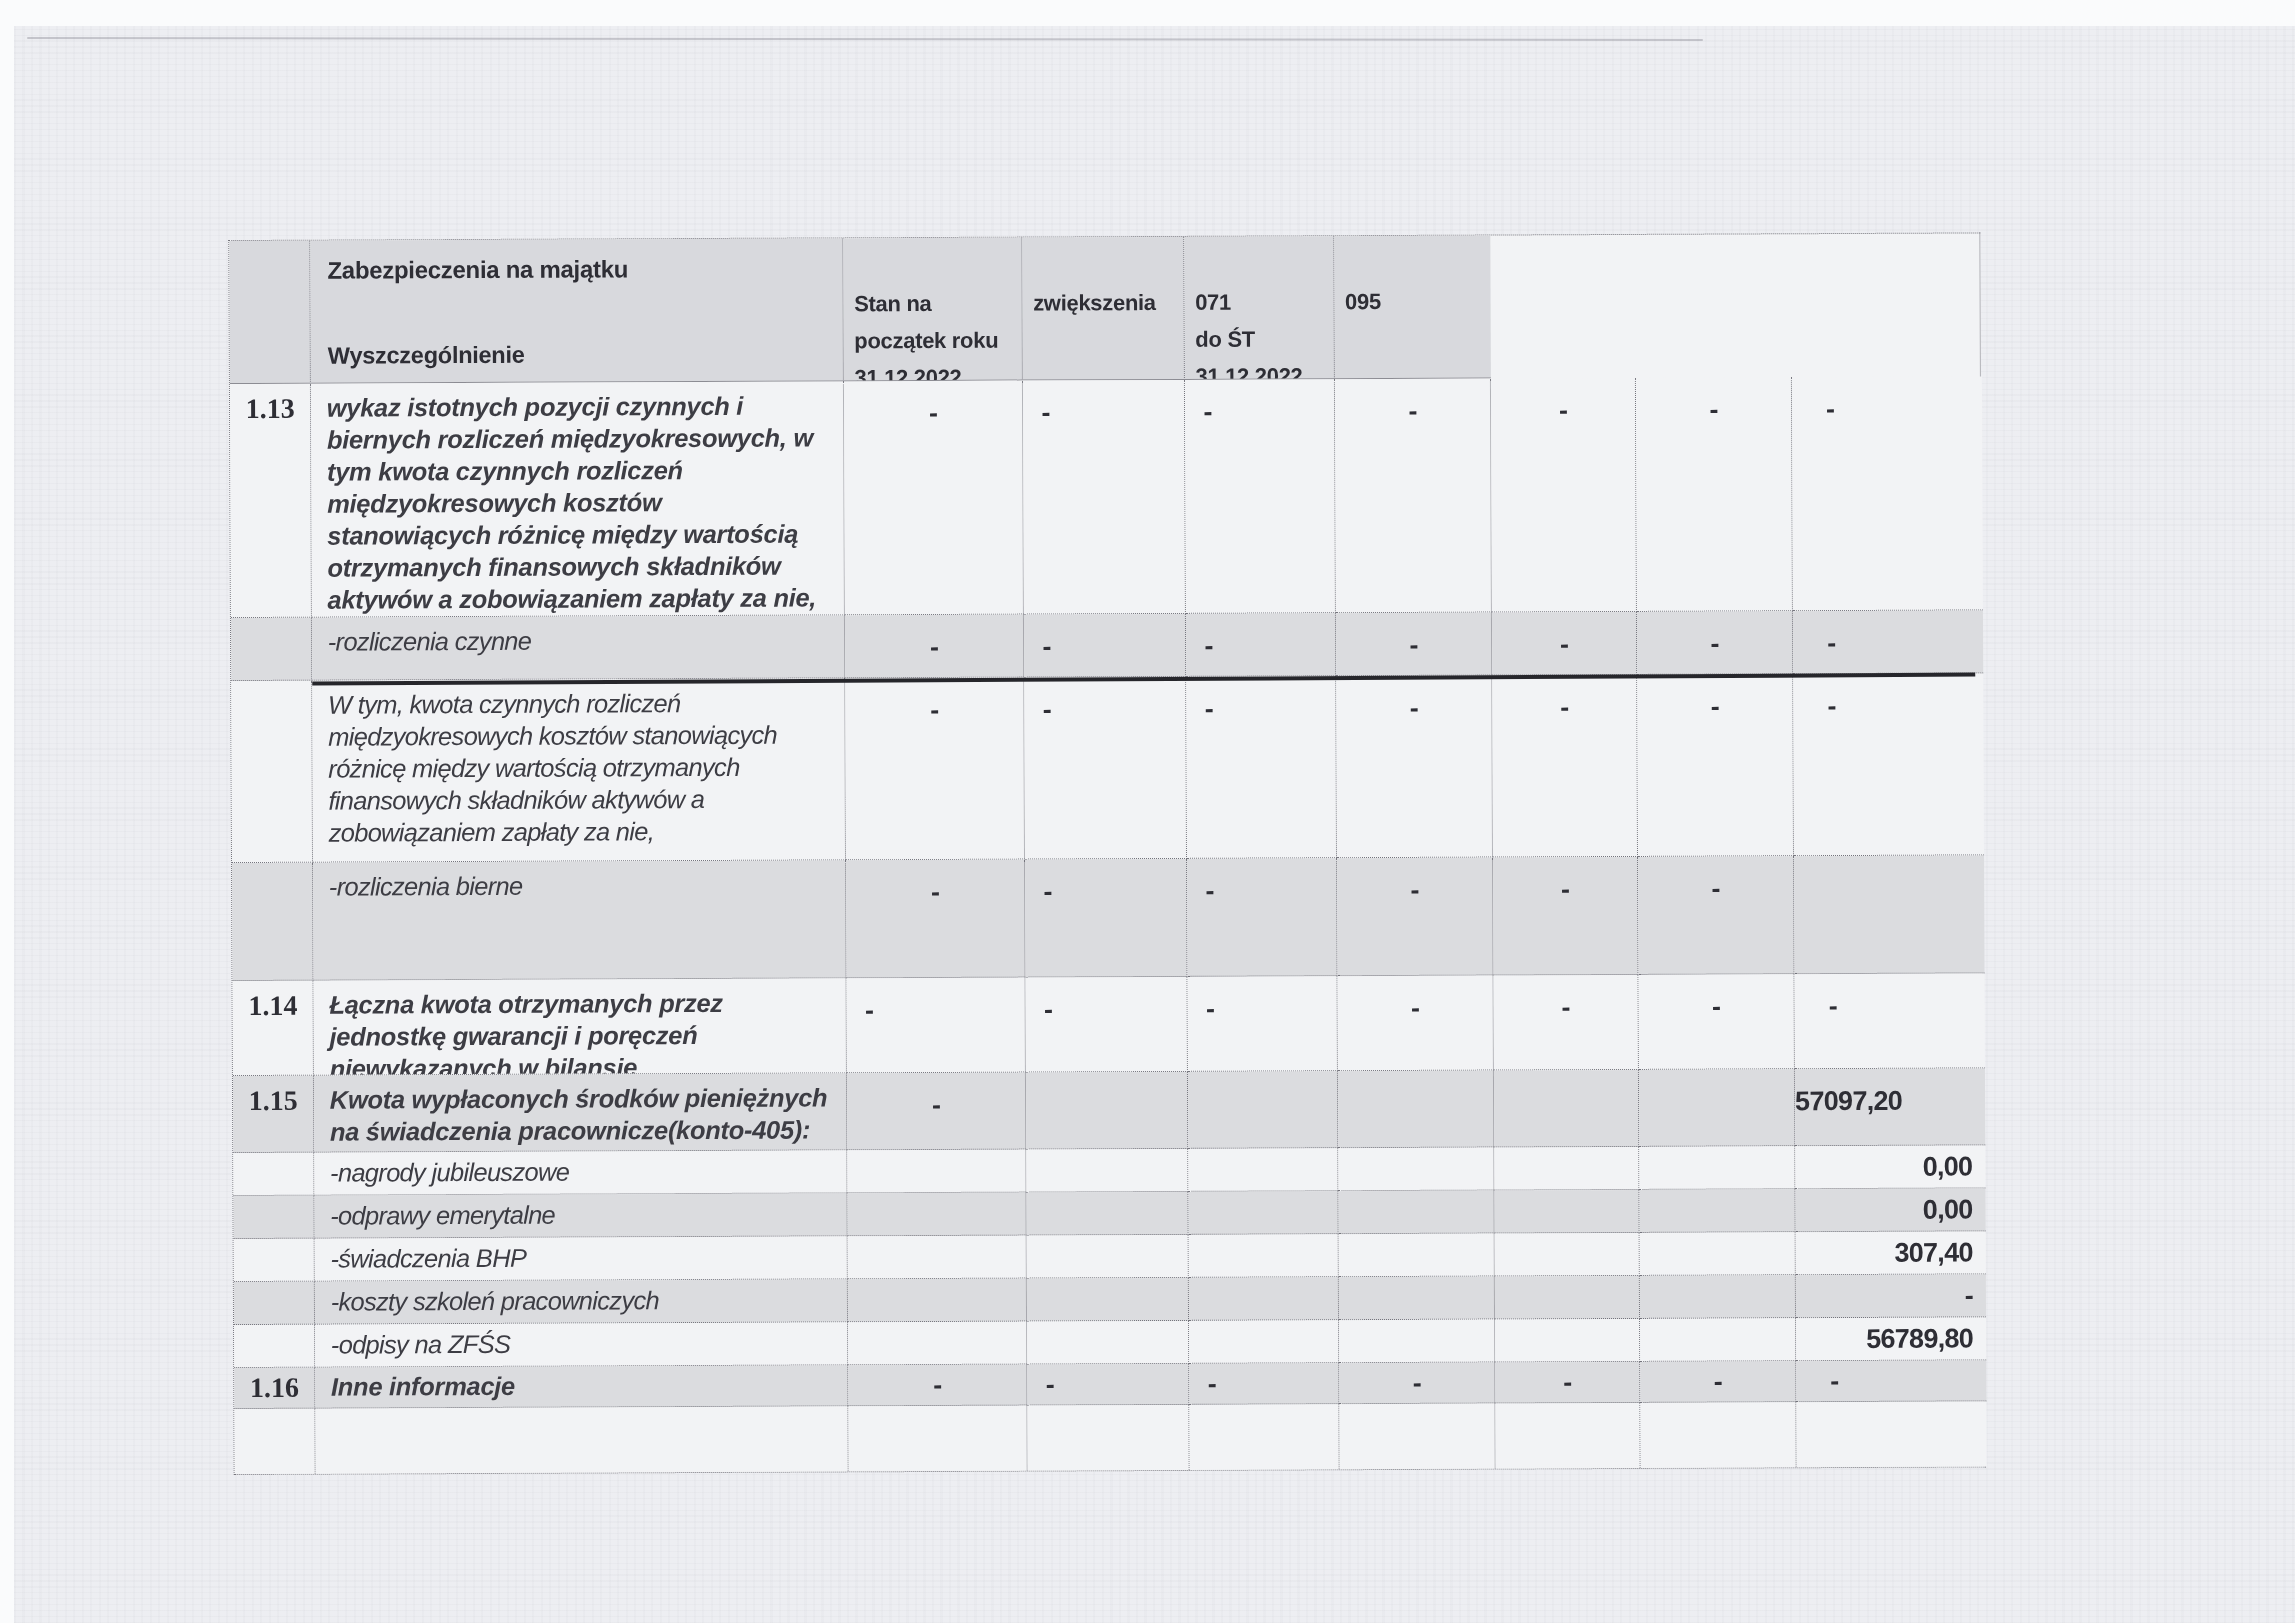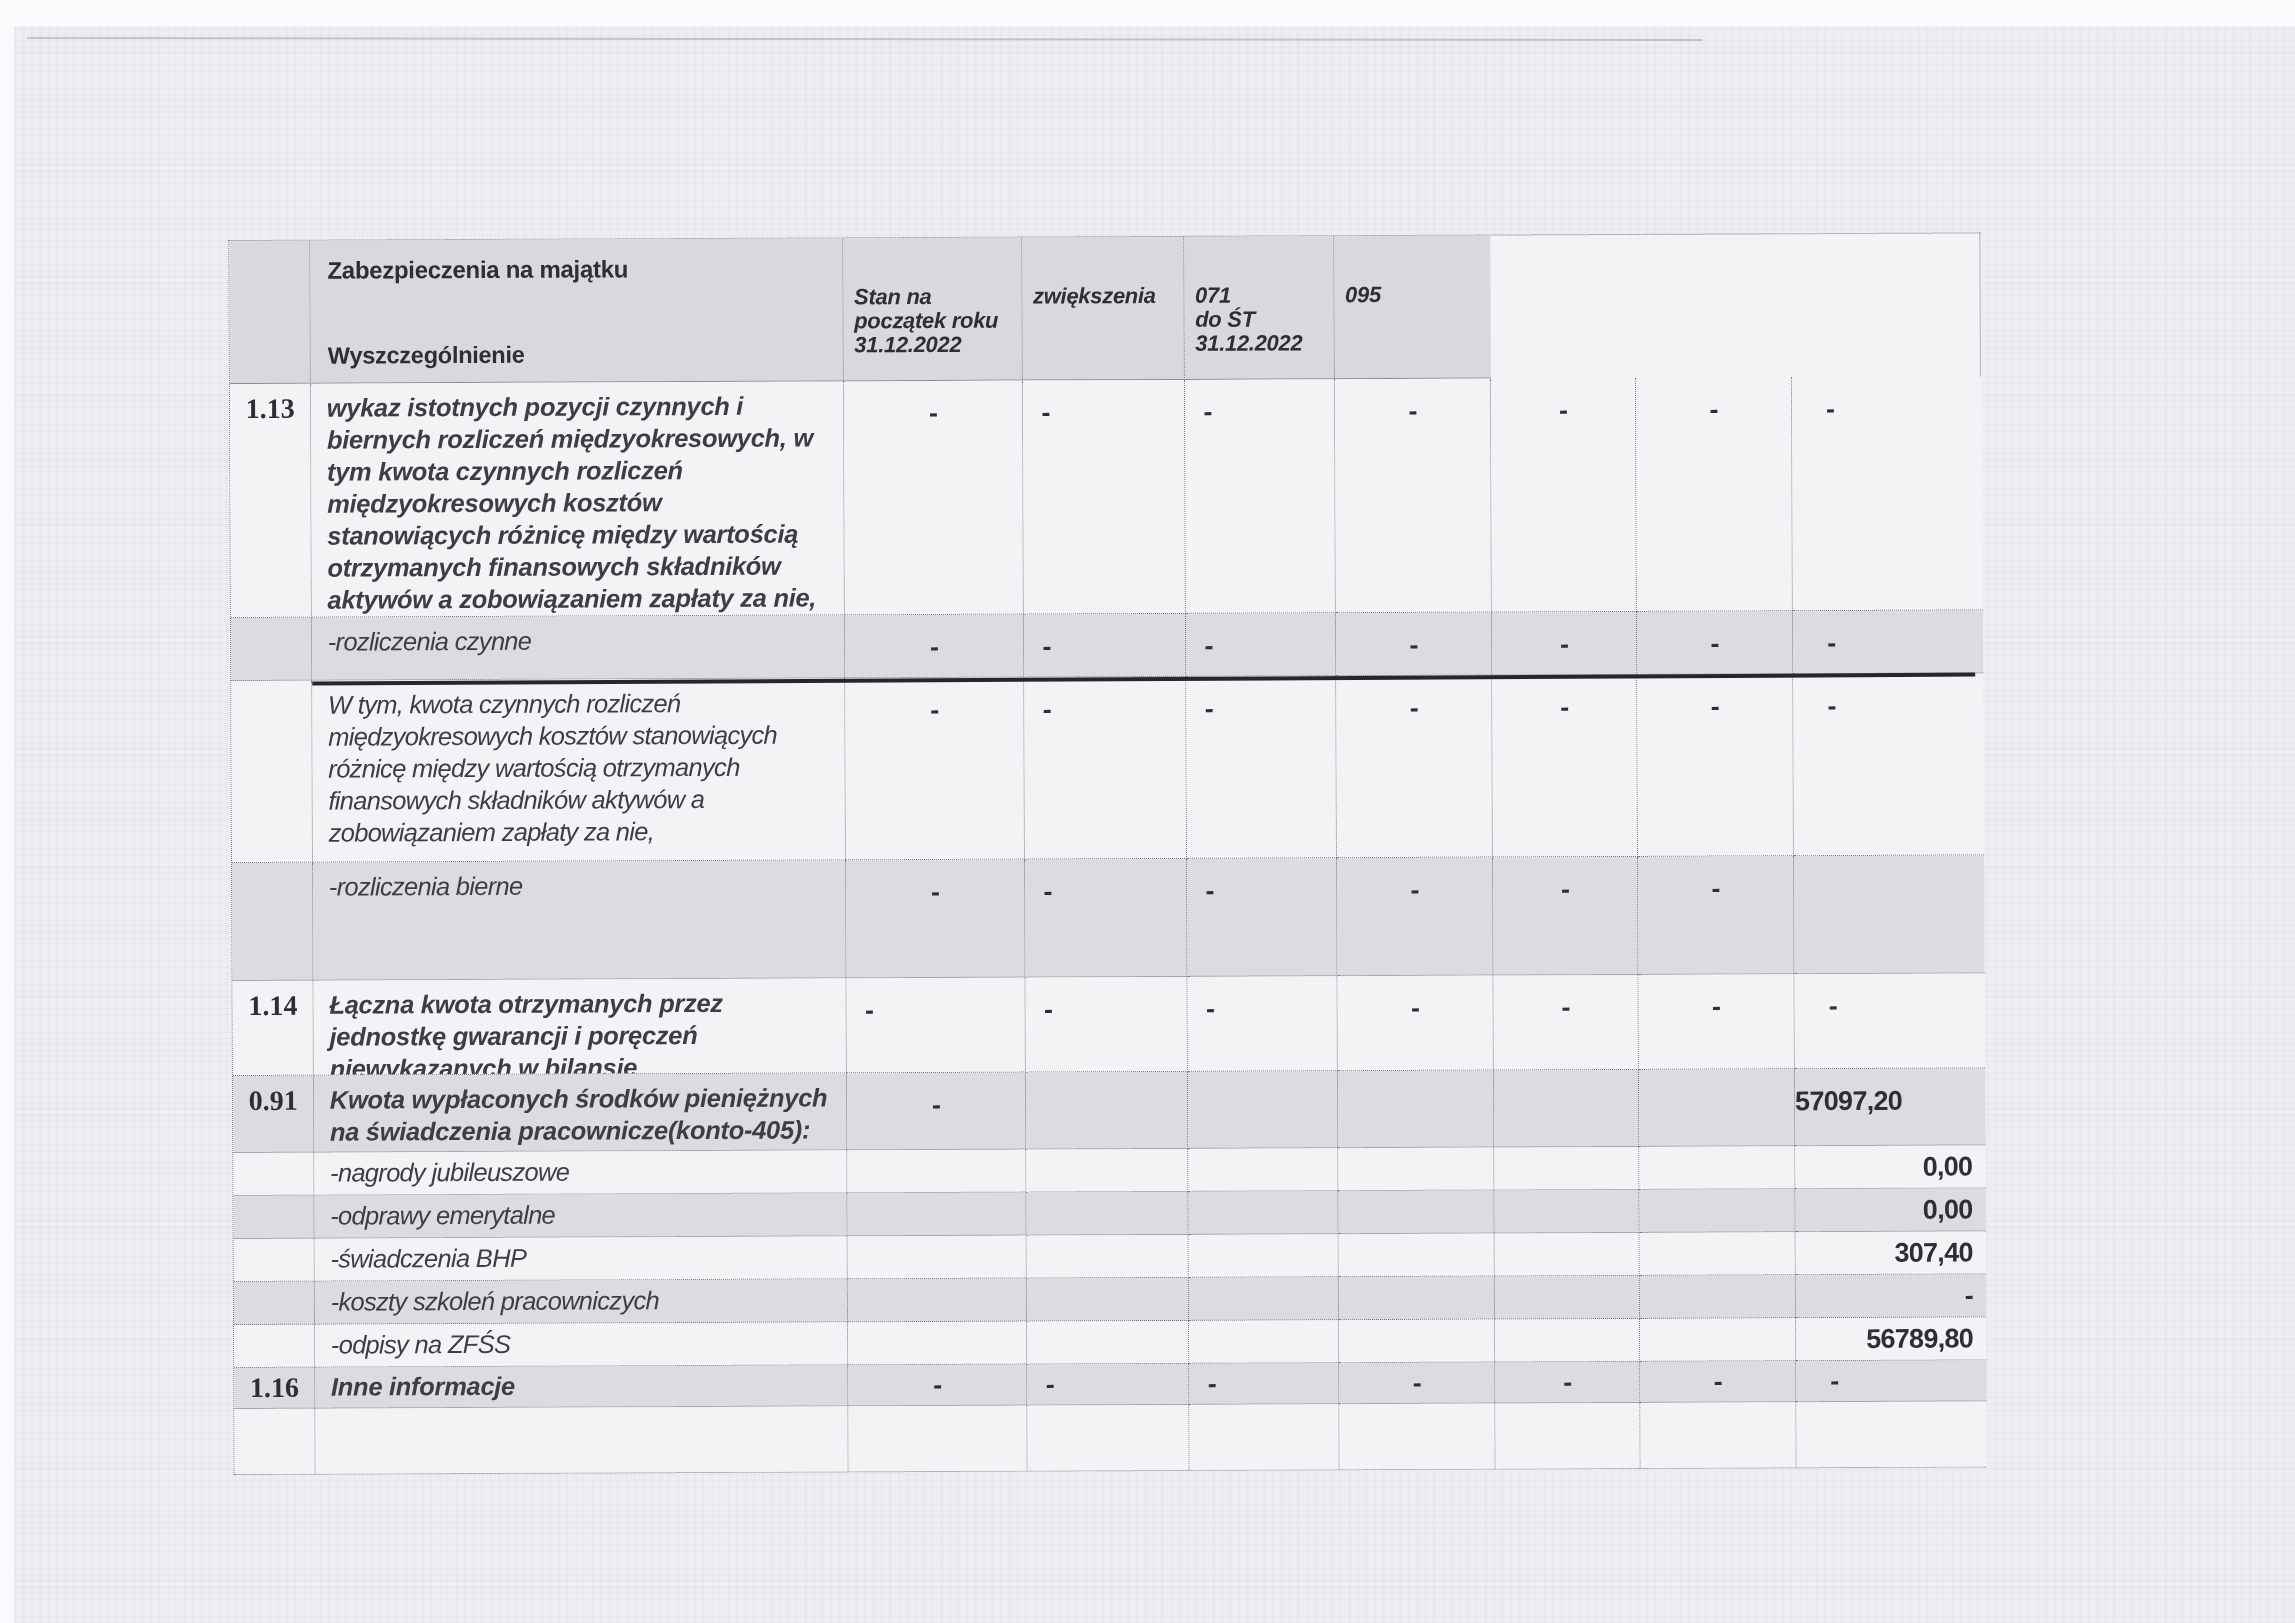--- a/index.html
+++ b/index.html
@@ -63,24 +63,23 @@
   .hdr-spec{padding:15.7px 6.5px 0 17px;}
   .group-title{
     font-weight:bold;font-size:24px;letter-spacing:-0.3px;color:var(--ink-strong);
   }
   .spec-label{
     font-weight:bold;font-size:23.6px;letter-spacing:-0.3px;color:var(--ink-strong);
     margin-top:58px;
   }
   .hdr-col{
     padding:47px 5.2px 0 10.5px;
-    font-weight:bold;font-size:22px;line-height:24px;letter-spacing:-0.3px;
+    font-weight:bold;font-size:22px;line-height:37px;letter-spacing:-0.3px;
     color:var(--ink-strong);
     white-space:pre-line;
-    font-style:italic;
   }
 
   
   .idx-cell{
     font-family:"Liberation Serif", serif;
     font-weight:bold;font-size:28px;color:var(--ink-strong);
     padding:9.2px 0 0 15.7px;
   }
   .label-cell{
     font-style:italic;font-size:25.5px;line-height:32px;letter-spacing:-0.7px;
@@ -185,21 +184,21 @@
           <div class="cell label-cell label-bold">Łączna kwota  otrzymanych przez jednostkę gwarancji i poręczeń niewykazanych w bilansie</div>
           <div class="cell val-cell va-left">-</div>
           <div class="cell val-cell va-left">-</div>
           <div class="cell val-cell va-left">-</div>
           <div class="cell val-cell va-center">-</div>
           <div class="cell val-cell va-center">-</div>
           <div class="cell val-cell va-center">-</div>
           <div class="cell val-cell va-col8">-</div>
         </div>
         <div class="grid-row shaded" style="grid-template-columns: 81px 533px 179px 162px 150px 156px 145px 156px 190px; height: 77px;">
-          <div class="cell idx-cell">0.91</div>
+          <div class="cell idx-cell">1.15</div>
           <div class="cell label-cell label-bold">Kwota wypłaconych środków pieniężnych na świadczenia pracownicze(konto-405):</div>
           <div class="cell val-cell va-center">-</div>
           <div class="cell val-cell va-left"></div>
           <div class="cell val-cell va-left"></div>
           <div class="cell val-cell va-center"></div>
           <div class="cell val-cell va-center"></div>
           <div class="cell val-cell va-center"></div>
           <div class="cell val-cell va-right">57097,20</div>
         </div>
         <div class="grid-row light row-small" style="grid-template-columns: 81px 533px 179px 162px 150px 156px 145px 156px 190px; height: 43px;">

